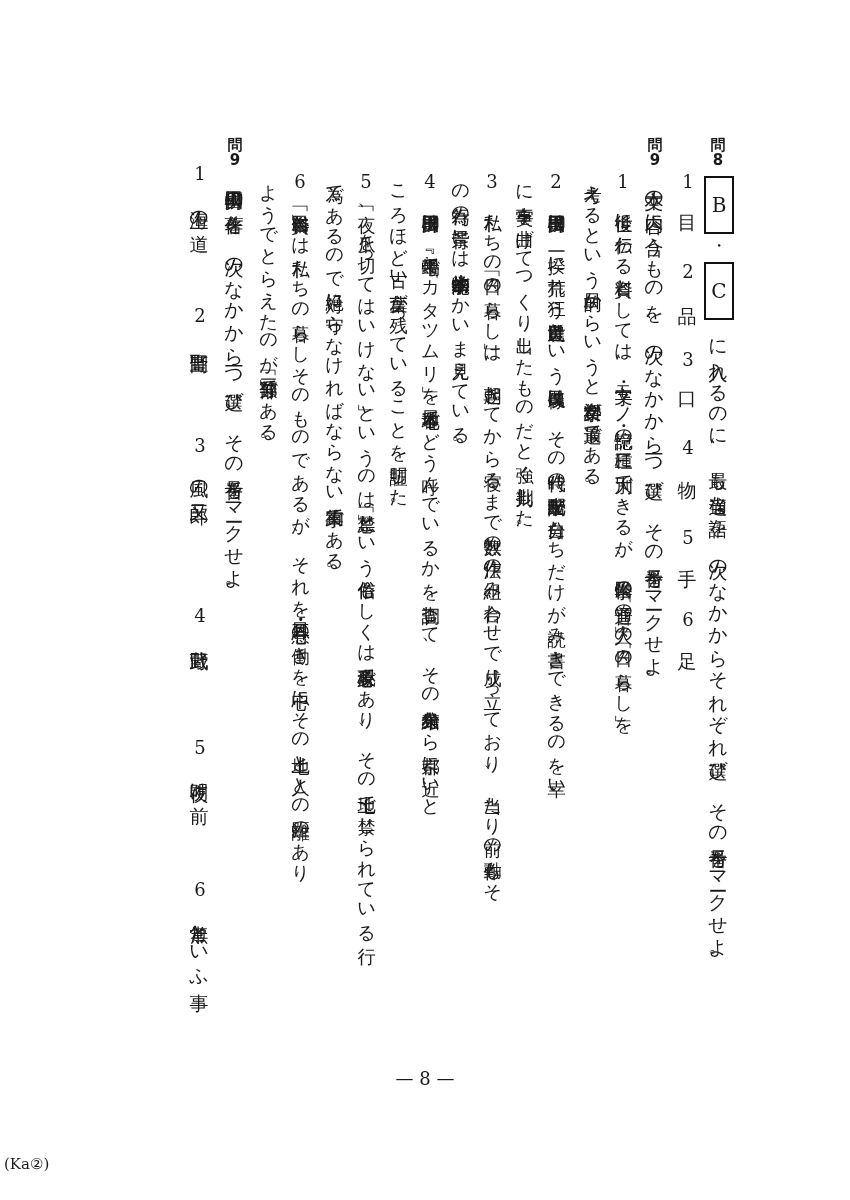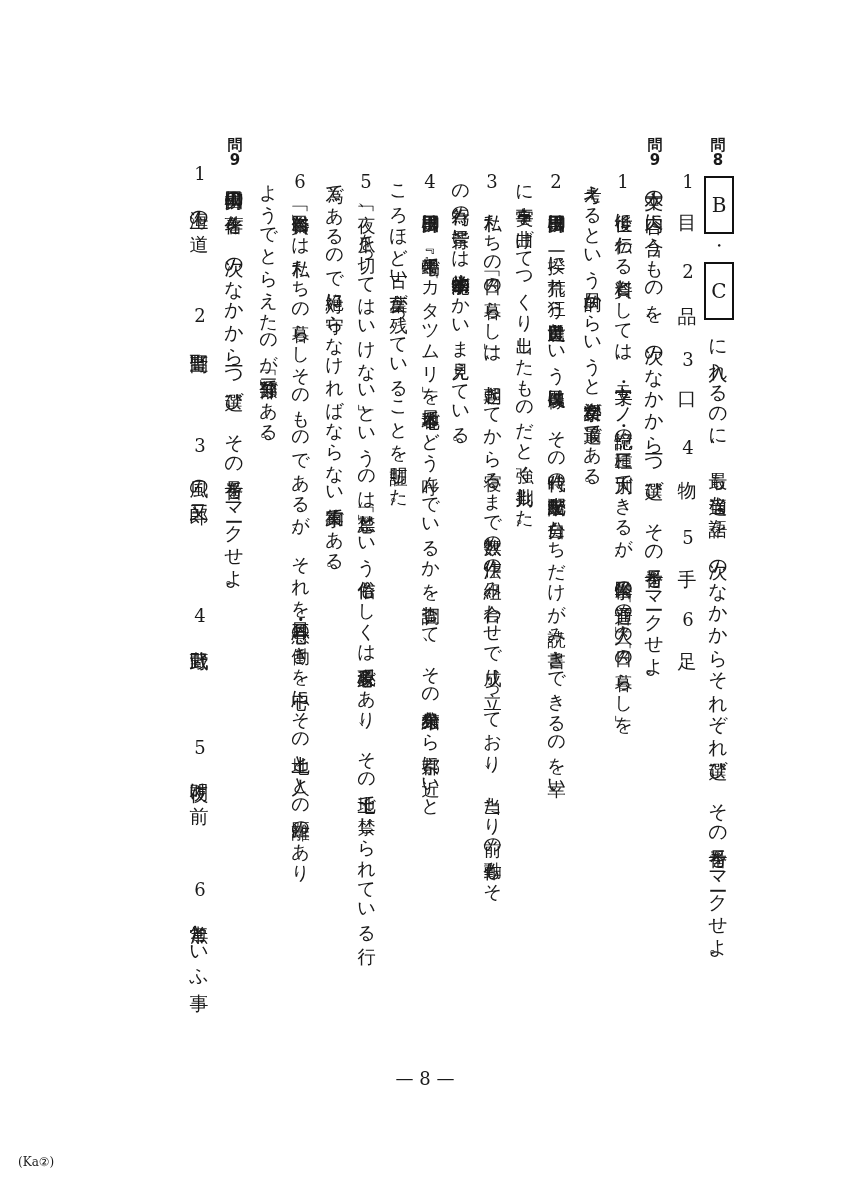--- a/index.html
+++ b/index.html
@@ -8,21 +8,21 @@
     .qhead { position: absolute; width: 30px; text-align: center; font-family: "DejaVu Sans", "Liberation Sans", sans-serif;
              font-weight: bold; font-size: 15px; line-height: 15px; }
     .qhead span { display: block; }
     .num { position: absolute; width: 30px; text-align: center; font-size: 18px; line-height: 20px; }
     .opttext { position: absolute; writing-mode: vertical-rl; text-orientation: upright; font-size: 19px;
                line-height: 30px; width: 30px; white-space: nowrap; letter-spacing: 0.6px; }
     .box { position: absolute; width: 30px; height: 58px; border: 2px solid #111; box-sizing: border-box;
            display: flex; align-items: center; justify-content: center; font-size: 20px; }
     .dot { position: absolute; width: 30px; text-align: center; font-size: 16px; }
     .page-num { position: absolute; left: 0; width: 100%; top: 1068px; text-align: center; font-size: 18px; }
-    .footer-code { position: absolute; left: 18px; top: 1155px; font-size: 12px; }
+    .footer-code { position: absolute; left: 4px; top: 1155px; font-size: 15px; }
   </style>
 </head>
 <body>
 
 <div class="qhead" style="left:703px; top:138px;">
   <span>問</span>
   <span>8</span>
 </div>
 <div class="box" style="left:704px; top:176px;">
     <span>B</span>

